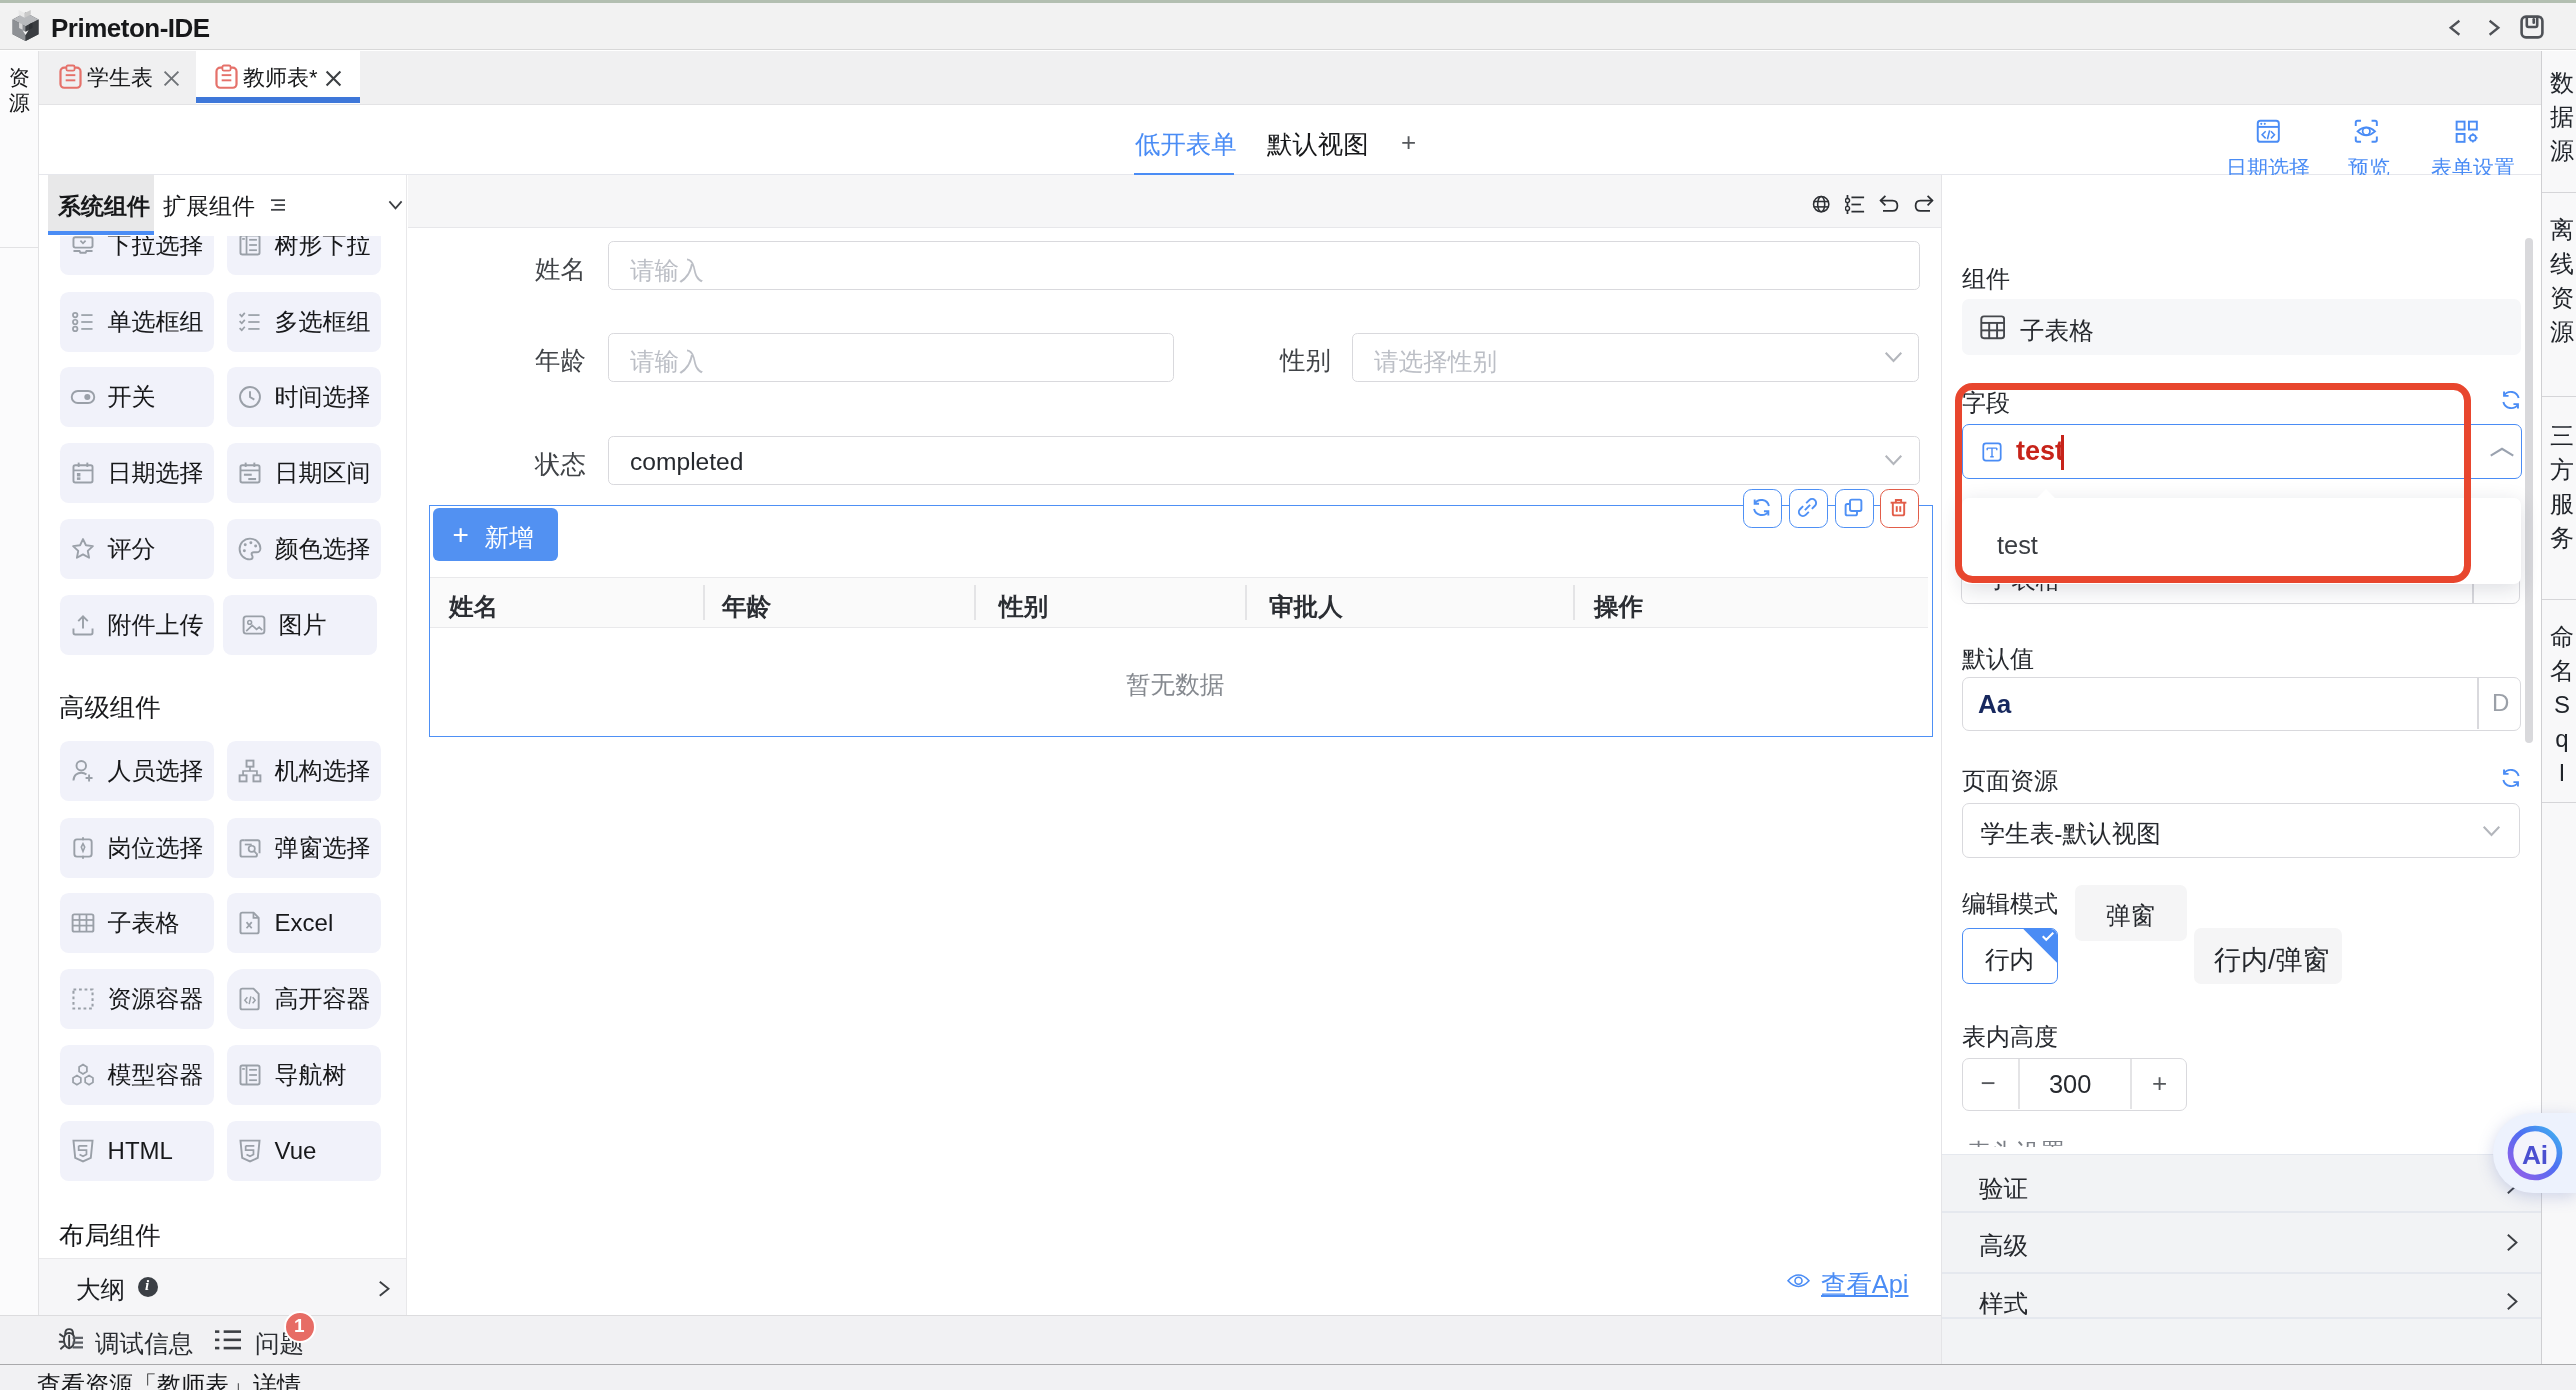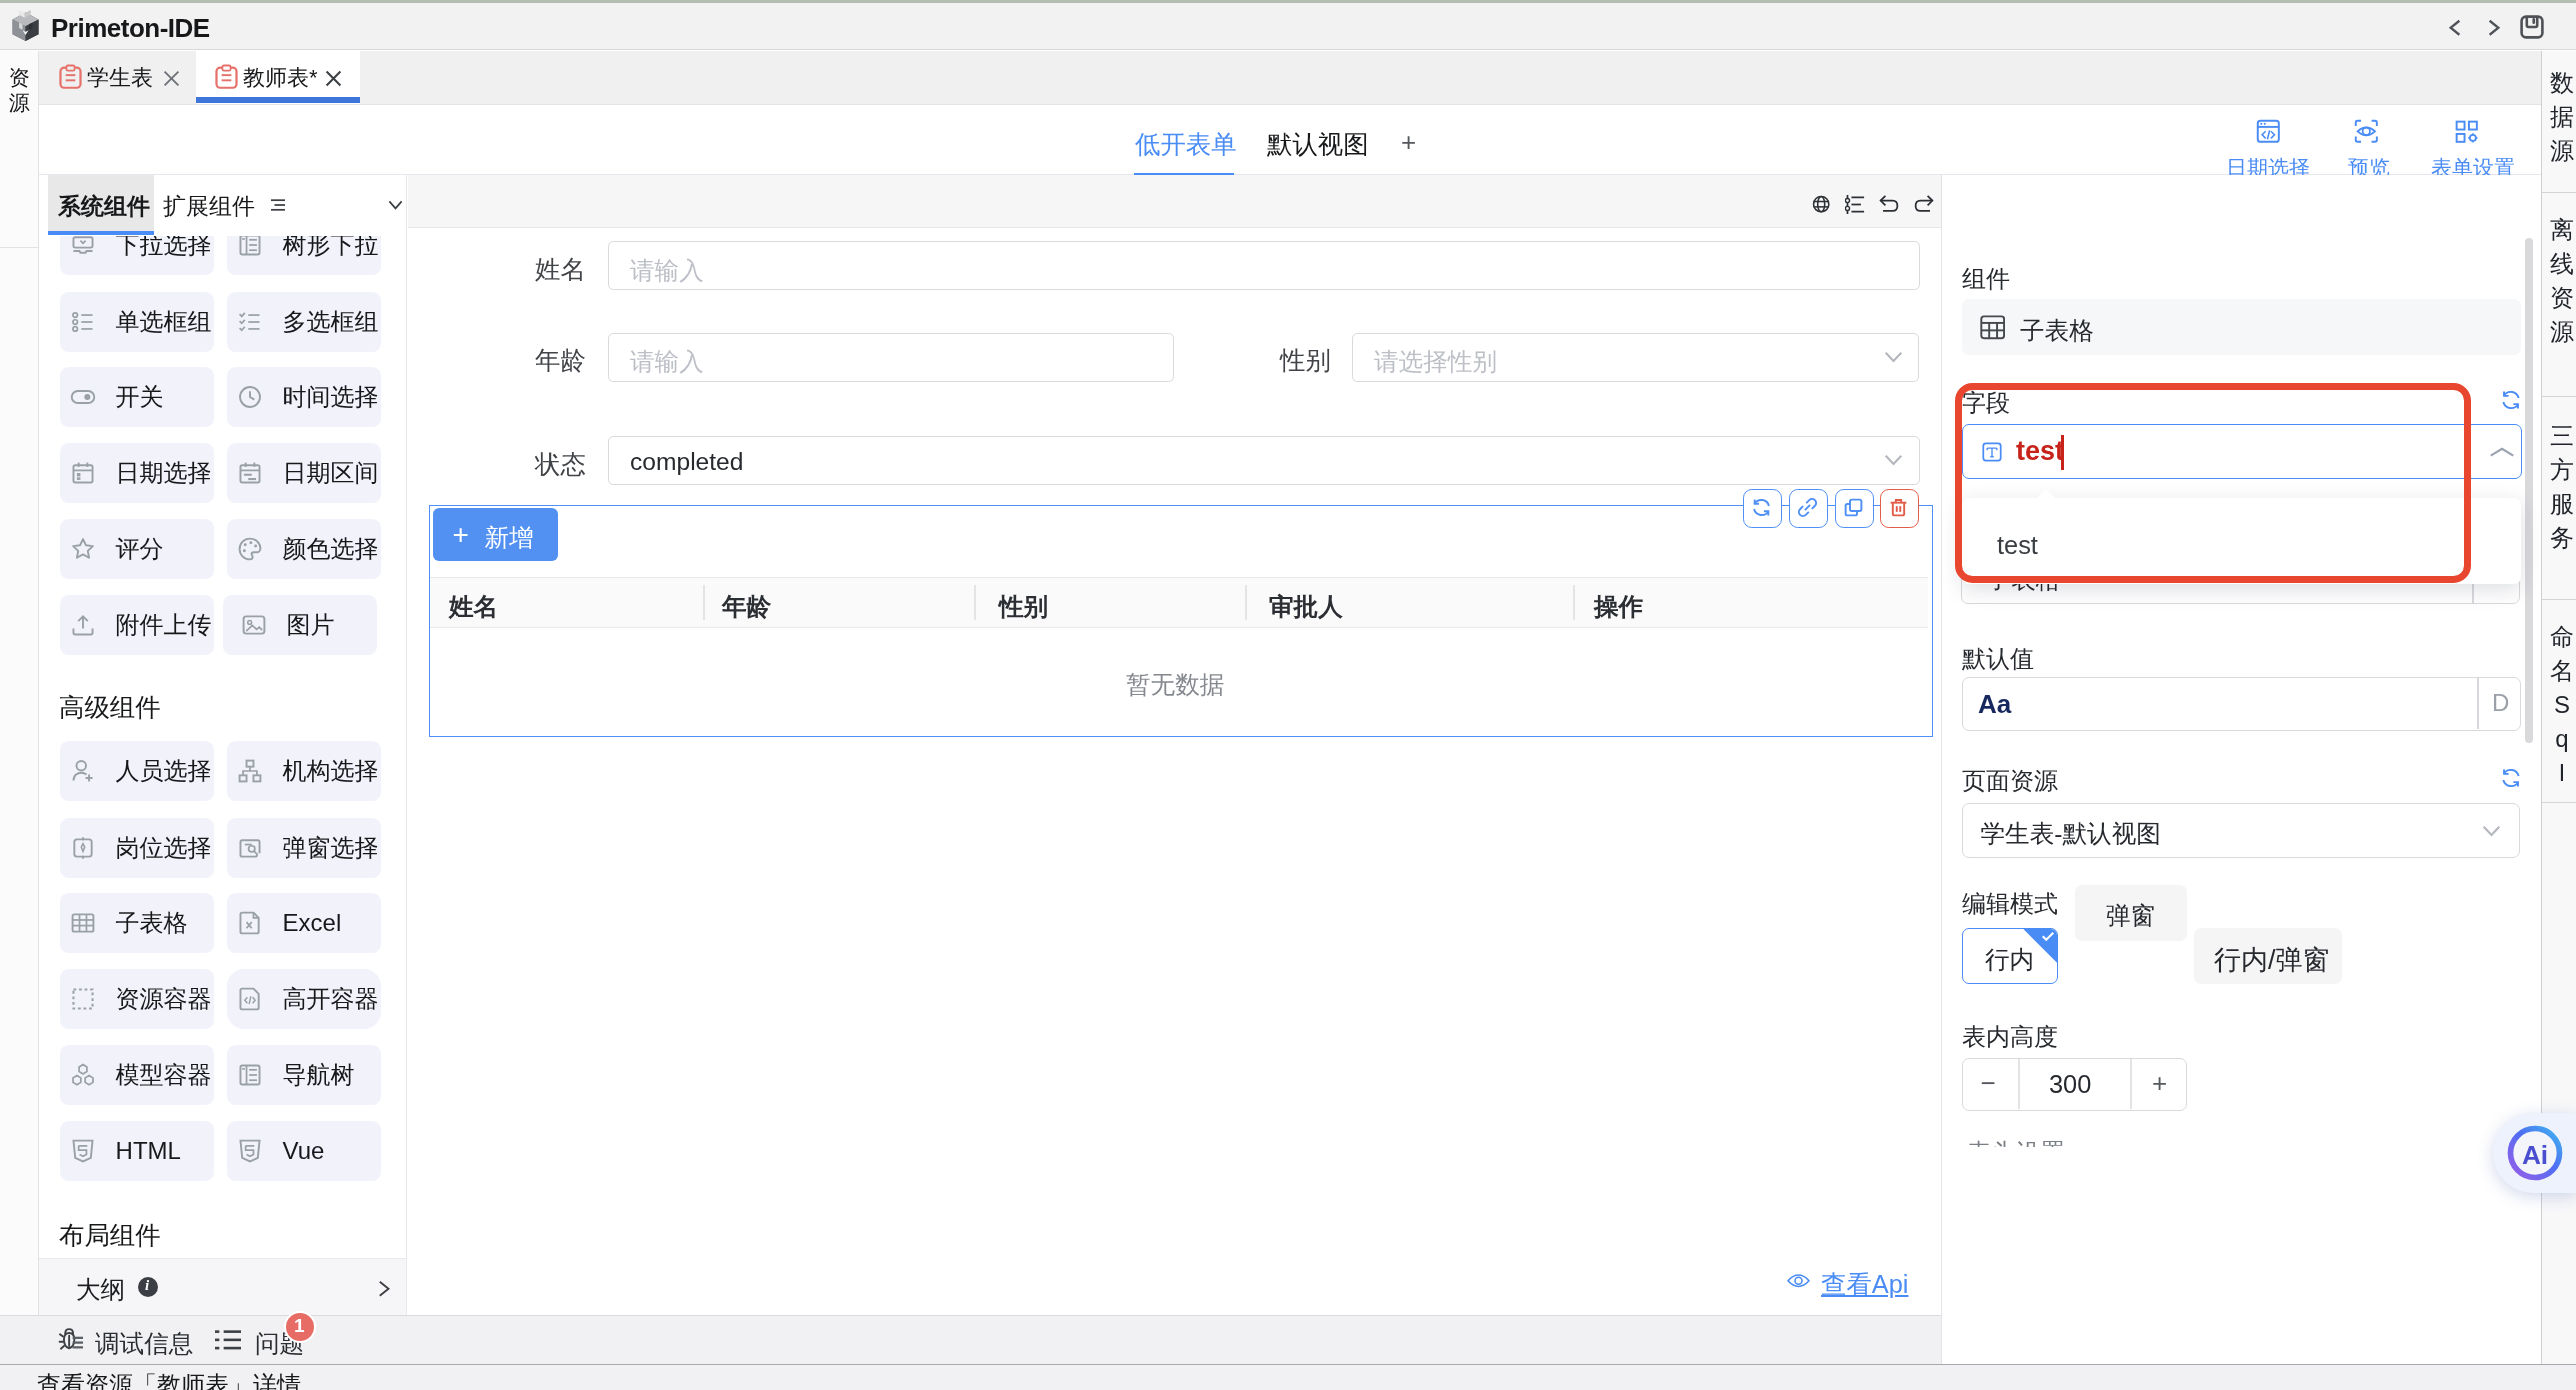--- a/index.html
+++ b/index.html
@@ -22,21 +22,21 @@
   #tab2bg { position:absolute; left:157px; top:0; width:164px; height:53px; background:#fff; }
   #tab2line { position:absolute; left:157px; top:46px; width:164px; height:6.1px; background:#3e77d9; }
 
   
   #viewrow { left:39px; top:106px; width:2502px; height:69px; background:#fff; border-bottom:1.8px solid #e6e7ec; }
 
   
   #leftpanel { left:39px; top:175px; width:368px; height:1083px; background:#fff; border-right:0.9px solid #e8e8ea; overflow:hidden; }
   .combtn { position:absolute; width:154px; height:60px; background:#f1f2fa; border-radius:8.8px; display:flex; align-items:center; }
   .combtn .ic { margin-left:9.6px; width:26px; height:26px; display:flex; align-items:center; justify-content:center; }
-  .combtn .tx { margin-left:20px; font-size:24px; color:#17181a; }
+  .combtn .tx { margin-left:12px; font-size:24px; color:#17181a; }
   .lph { position:absolute; left:20px; font-size:25.4px; color:#17181a; font-weight:500; }
 
   
   #canvastoolbar { left:408px; top:175px; width:1534px; height:53px; background:#f6f6f7; border-bottom:1.8px solid #e7e7ea; }
   #canvas { left:408px; top:230px; width:1534px; height:1085px; background:#fff; }
   .flabel { position:absolute; font-size:25.4px; color:#404347; }
   .finput { position:absolute; background:#fff; border:1.8px solid #d9d9dd; border-radius:5.3px; }
   .ph { position:absolute; font-size:24.6px; color:#bcbfc6; }
 
   
@@ -639,20 +639,37 @@
     <div style="position:absolute; left:55px; top:0; width:1.8px; height:50px; background:#e4e4e6;"></div>
     <div style="position:absolute; left:167px; top:0; width:1.8px; height:50px; background:#e4e4e6;"></div>
     <span style="position:absolute; left:17.5px; top:8.8px; font-size:26px; color:#55585c;">−</span>
     <span style="position:absolute; left:86px; top:11.4px; font-size:25.4px; color:#26292e;">300</span>
     <span style="position:absolute; left:189px; top:8.8px; font-size:26px; color:#55585c;">+</span>
   </div>
   <div class="abs" style="left:24.6px; top:961px; width:105px; height:10.5px; overflow:hidden;">
       <span style="font-size:24.6px; color:#7a7e85; position:absolute; top:0;">表头设置</span>
     </div>
 
+  <div class="abs" style="left:0; top:979px; width:600px; height:210px; background:#f2f3f5; border-top:1.8px solid #e5e8ee;">
+    <div class="abs" style="left:0; top:56px; width:600px; height:1.8px; background:#e5e8ee;"></div>
+    <div class="abs" style="left:0; top:117px; width:600px; height:1.8px; background:#e5e8ee;"></div>
+    <div class="abs" style="left:0; top:162px; width:600px; height:1.8px; background:#e5e8ee;"></div>
+    <div class="abs" style="left:37px; top:16.7px; font-size:24.6px; color:#26292e;">验证</div>
+    <div class="abs" style="left:37px; top:74px; font-size:24.6px; color:#26292e;">高级</div>
+    <div class="abs" style="left:37px; top:132px; font-size:24.6px; color:#26292e;">样式</div>
+    <svg class="abs" style="left:564px; top:21px;" width="12.3" height="19" viewBox="0 0 14 22">
+        <path d="M2 2 L12 11 L2 20" fill="none" stroke="#3c3f43" stroke-width="2.2"></path>
+      </svg>
+    <svg class="abs" style="left:564px; top:78px;" width="12.3" height="19" viewBox="0 0 14 22">
+        <path d="M2 2 L12 11 L2 20" fill="none" stroke="#3c3f43" stroke-width="2.2"></path>
+      </svg>
+    <svg class="abs" style="left:564px; top:137px;" width="12.3" height="19" viewBox="0 0 14 22">
+        <path d="M2 2 L12 11 L2 20" fill="none" stroke="#3c3f43" stroke-width="2.2"></path>
+      </svg>
+  </div>
 
   <div class="abs" style="left:583px; top:63px; width:8px; height:505px; background:#d9d9dc; border-radius:4.4px;"></div>
 </div>
 <div class="abs" id="rightrail">
   <div class="lbl" style="top:15px;">数<br>据<br>源</div>
   <div class="div" style="top:141px;"></div>
   <div class="lbl" style="top:162px;">离<br>线<br>资<br>源</div>
   <div class="div" style="top:345px;"></div>
   <div class="lbl" style="top:368px;">三<br>方<br>服<br>务</div>
   <div class="div" style="top:548px;"></div>

